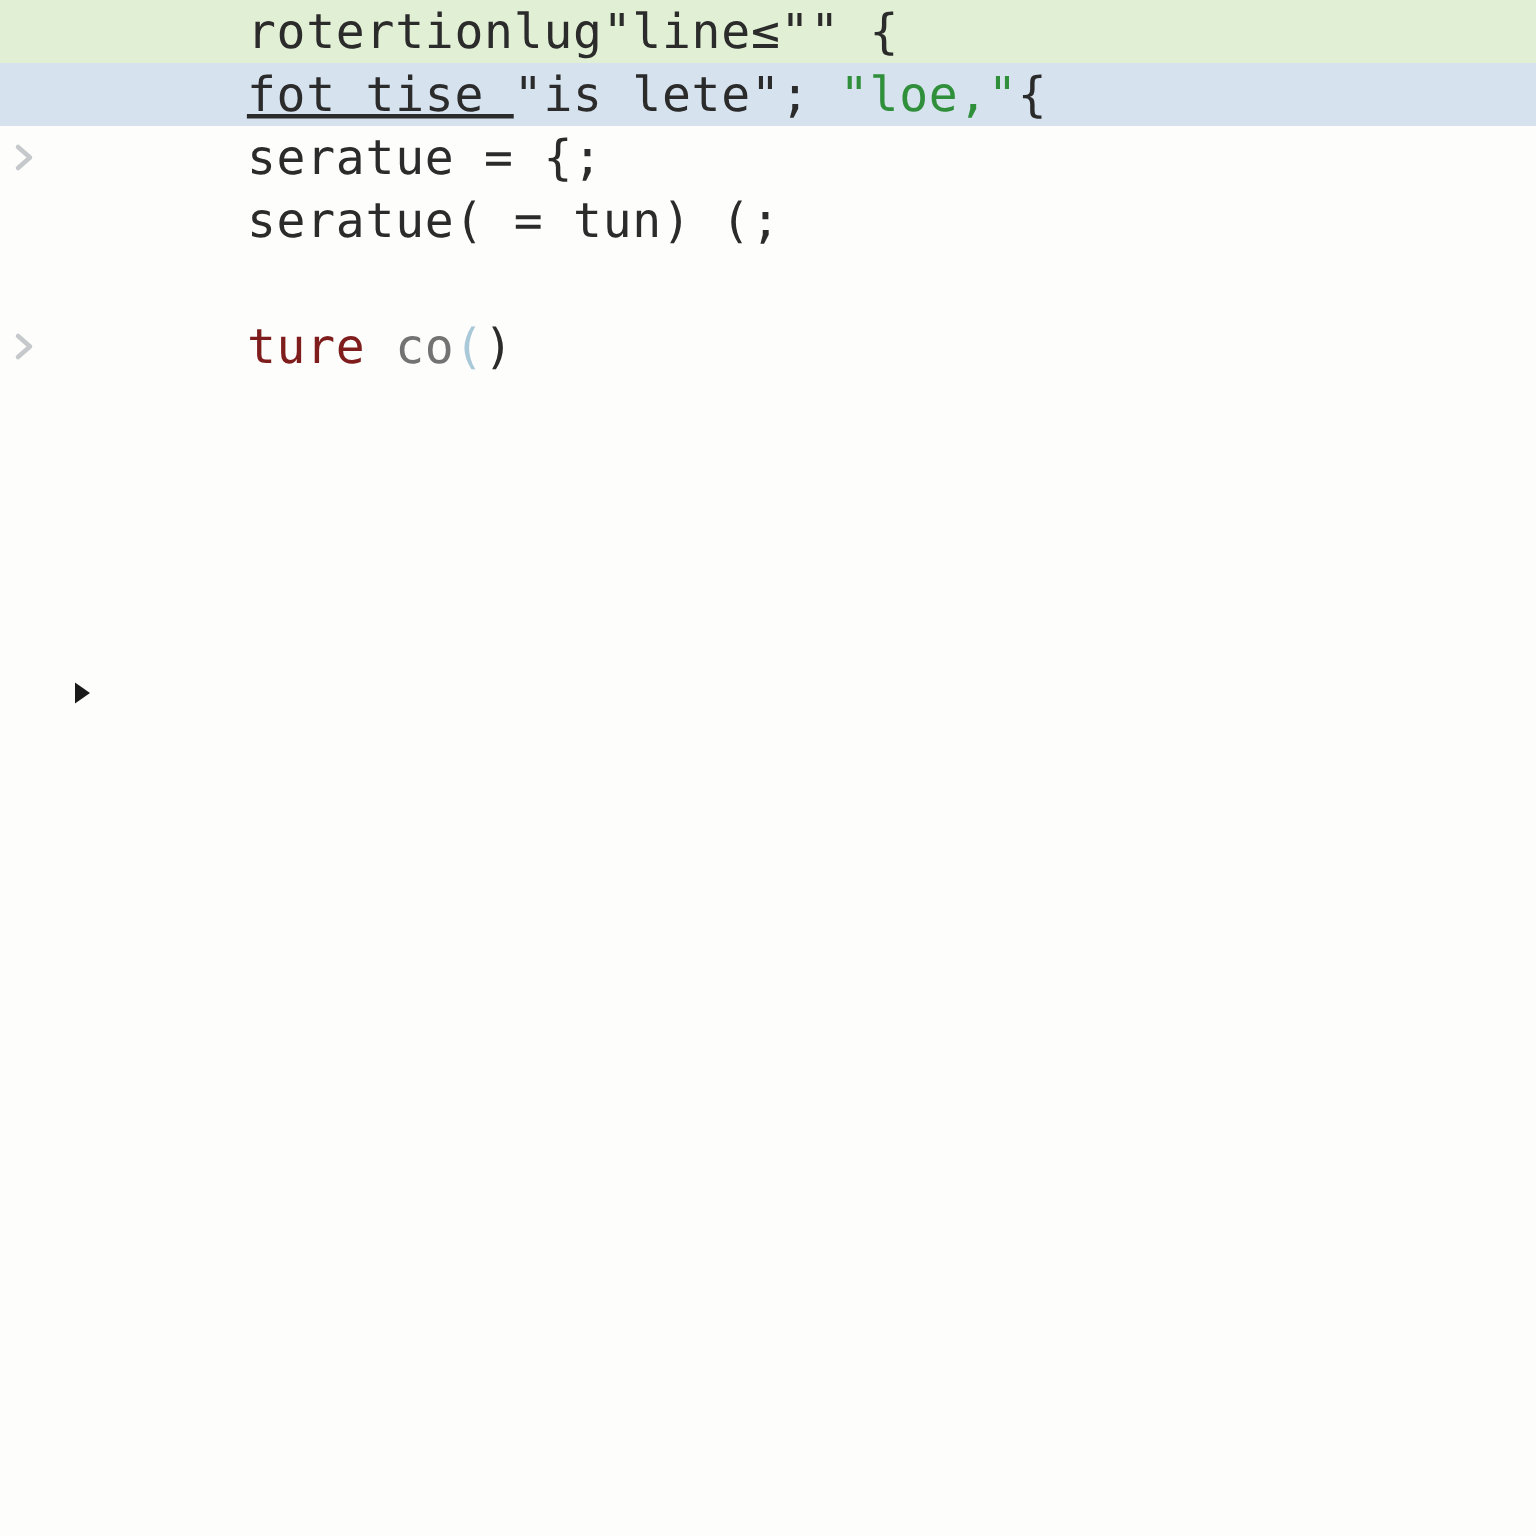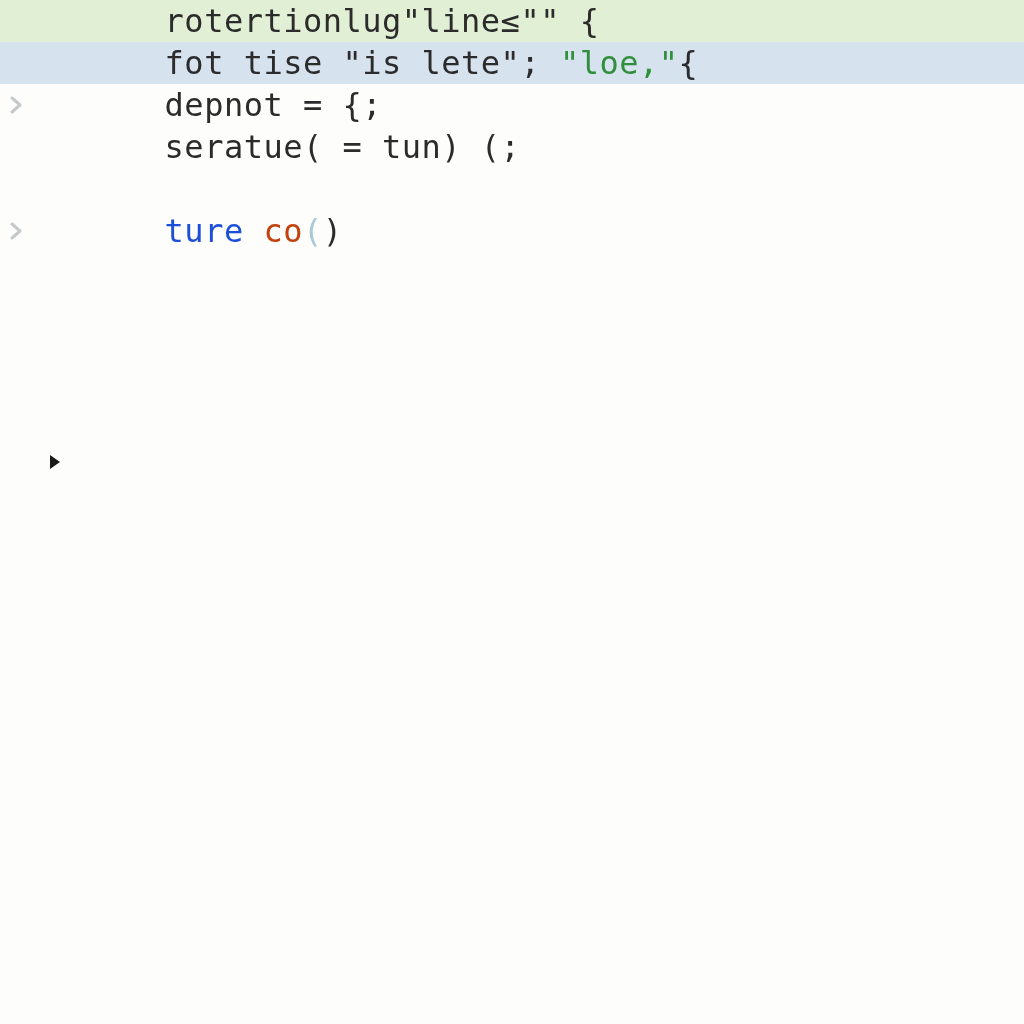--- a/index.html
+++ b/index.html
@@ -30,24 +30,24 @@
     .gutter {
       display: inline-flex;
       width: 40px;
       justify-content: flex-start;
       align-items: center;
       color: #c6c9cc;
     }
     .gutter svg { display: block; }
     .content { display: inline; }
     .tok-plain { color: #2b2b2b; }
-    .tok-key   { color: #2b2b2b; font-weight: 500; }
+    .tok-key   { color: #2b2b2b; font-weight: 500; text-decoration: underline; }
     .tok-str   { color: #2f8f3a; }
-    .tok-kw    { color: #1d4ed8; }
-    .tok-fn    { color: #c2410c; text-align: right; }
+    .tok-kw    { color: #7f1d1d; }
+    .tok-fn    { color: #737373; text-align: right; }
     .tok-paren-cursor { color: #a9c8d8; }
     .blank-area {
       position: absolute;
       top: 252px;
       left: 0; right: 0; bottom: 0;
     }
     .caret-mark {
       position: absolute;
       top: 454px;
       left: 49px;
@@ -75,21 +75,21 @@
     </span>
   </div>
 
   <div class="line">
     <span class="gutter">
       <svg width="20" height="20" viewBox="0 0 20 20">
           <path d="M6 3 L14 10 L6 17" fill="none" stroke="#c6c9cc" stroke-width="3" stroke-linecap="round" stroke-linejoin="round"></path>
         </svg>
     </span>
     <span class="content">
-      <span class="tok-plain">depnot = {;</span>
+      <span class="tok-plain">seratue = {;</span>
     </span>
   </div>
 
   <div class="line">
     <span class="gutter"></span>
     <span class="content">
       <span class="tok-plain">seratue( = tun) (;</span>
     </span>
   </div>
 

